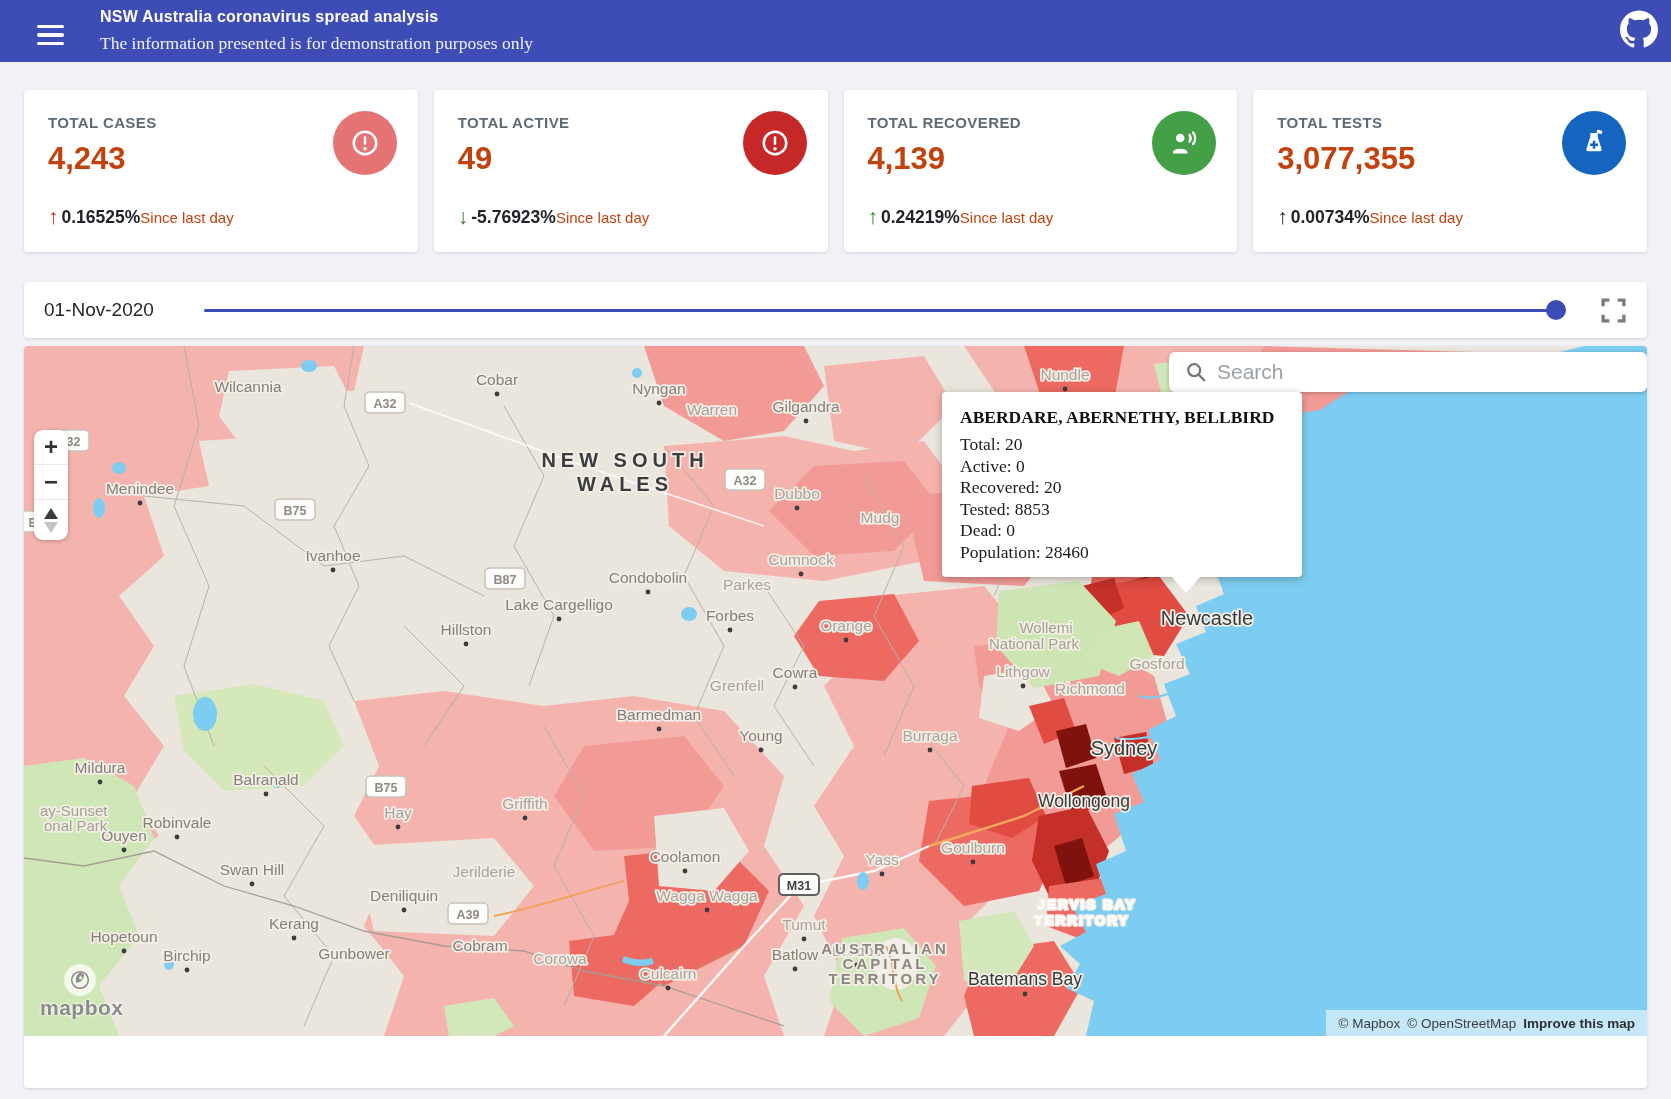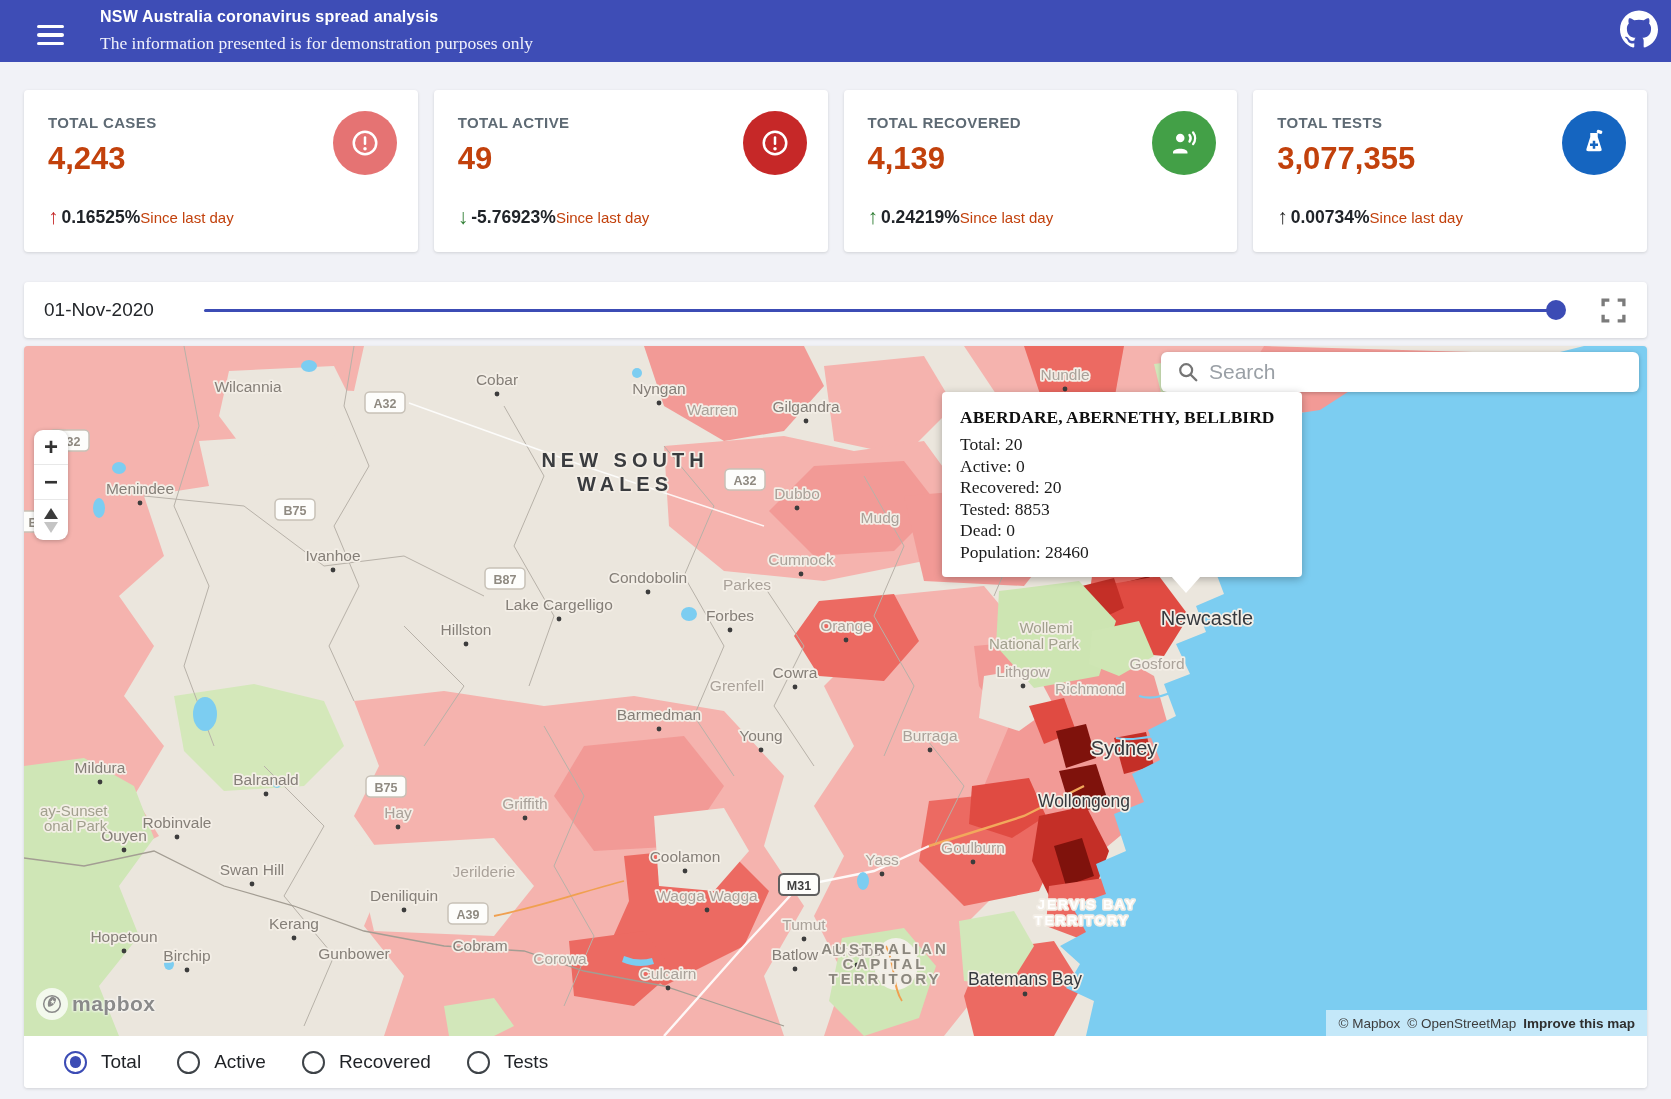--- a/index.html
+++ b/index.html
@@ -54,21 +54,21 @@
   .ml-c2 { fill:#36393e; font-size:17.5px; }
   .ml-p  { fill:#a2a08e; font-size:15px; }
   .ml-a  { fill:#8b877e; font-size:15px; font-weight:bold; letter-spacing:3px; }
   .ml-j  { fill:#ffffff; font-size:13.5px; font-weight:bold; letter-spacing:2px; stroke:none; }
   .ml-s  { fill:#3a3c3f; font-size:20px; font-weight:bold; letter-spacing:5px; }
   .shield-rect { fill:#fdfdfb; stroke:#c7c1b7; stroke-width:1.5; }
   .shield-text { fill:#8f8a81; font-size:12.5px; font-weight:bold; stroke:none !important; }
   .shield-m .shield-rect { stroke:#5f5f5f; stroke-width:2; }
   .shield-m .shield-text { fill:#3f3f3f; }
 
-  .search-box { position:absolute; right:8px; top:6px; width:478px; height:40px; background:#fff;
+  .search-box { position:absolute; right:0px; top:6px; width:478px; height:40px; background:#fff;
                 border-radius:6px; box-shadow:0 1px 4px rgba(0,0,0,.25); display:flex; align-items:center; }
   .search-box svg { margin:0 10px 0 16px; flex:none; }
   .search-input { border:none; outline:none; font-size:21px; color:#444; width:380px;
                   font-family:"Liberation Sans",sans-serif; background:transparent; }
   .search-input::placeholder { color:#9aa0a6; }
 
   .popup { position:absolute; left:886px; top:46px; width:360px; background:#fff; border-radius:4px;
            box-shadow:0 2px 8px rgba(0,0,0,.28); padding:15px 18px 14px 18px;
            font-family:"Liberation Serif", serif;margin-left:32px; }
   .popup-title { font-size:17.5px; font-weight:bold; color:#101010; margin-bottom:6px; }
@@ -81,21 +81,21 @@
                box-shadow:0 1px 4px rgba(0,0,0,.25); overflow:hidden; }
   .zoom-btn { width:34px; height:35px; display:flex; align-items:center; justify-content:center;
               font-size:24px; font-weight:bold; color:#333; cursor:pointer; border-bottom:1px solid #e8e8e8; }
   .compass { width:34px; height:40px; display:flex; flex-direction:column; align-items:center;
              justify-content:center; gap:3px; cursor:pointer; }
   .tri-up { width:0; height:0; border-left:7px solid transparent; border-right:7px solid transparent;
             border-bottom:11px solid #3b3b3b; }
   .tri-dn { width:0; height:0; border-left:7px solid transparent; border-right:7px solid transparent;
             border-top:11px solid #c4c4c4; }
 
-  .mb-logo { position:absolute; left:12px; bottom:16px; display:flex; align-items:center; cursor:pointer; }
+  .mb-logo { position:absolute; left:12px; bottom:16px; display:flex; align-items:center; cursor:pointer;flex-direction:column; }
   .mb-circ { width:32px; height:32px; border-radius:50%; background:rgba(255,255,255,.75);
              display:flex; align-items:center; justify-content:center; }
   .mb-word { font-size:21px; font-weight:bold; color:#8a8a8a; margin-left:4px;
              text-shadow:0 0 3px #fff, 0 0 3px #fff; letter-spacing:.5px; }
 
   .attrib { position:absolute; right:0; bottom:0; height:26px; background:rgba(255,255,255,.55);
             display:flex; align-items:center; padding:0 12px; font-size:13.5px; color:#3d3d3d; gap:7px; }
   .attrib a { color:#3d3d3d; text-decoration:none; cursor:pointer; }
   .attrib .improve { font-weight:bold; color:#2f2f2f; }
 
@@ -504,33 +504,13 @@
     </div>
 
     
     <div class="attrib">
       <a>© Mapbox</a>
       <a>© OpenStreetMap</a>
       <a class="improve">Improve this map</a>
     </div>
   </div>
 
-  <div class="filter-bar" id="filter-bar">
-      <div class="radio-item">
-        <span class="radio-outer sel">
-          <span class="radio-dot"></span>
-        </span>
-        <span class="radio-label">Total</span>
-      </div>
-      <div class="radio-item">
-        <span class="radio-outer"></span>
-        <span class="radio-label">Active</span>
-      </div>
-      <div class="radio-item">
-        <span class="radio-outer"></span>
-        <span class="radio-label">Recovered</span>
-      </div>
-      <div class="radio-item">
-        <span class="radio-outer"></span>
-        <span class="radio-label">Tests</span>
-      </div>
-    </div>
 </div>
 
 </body></html>

